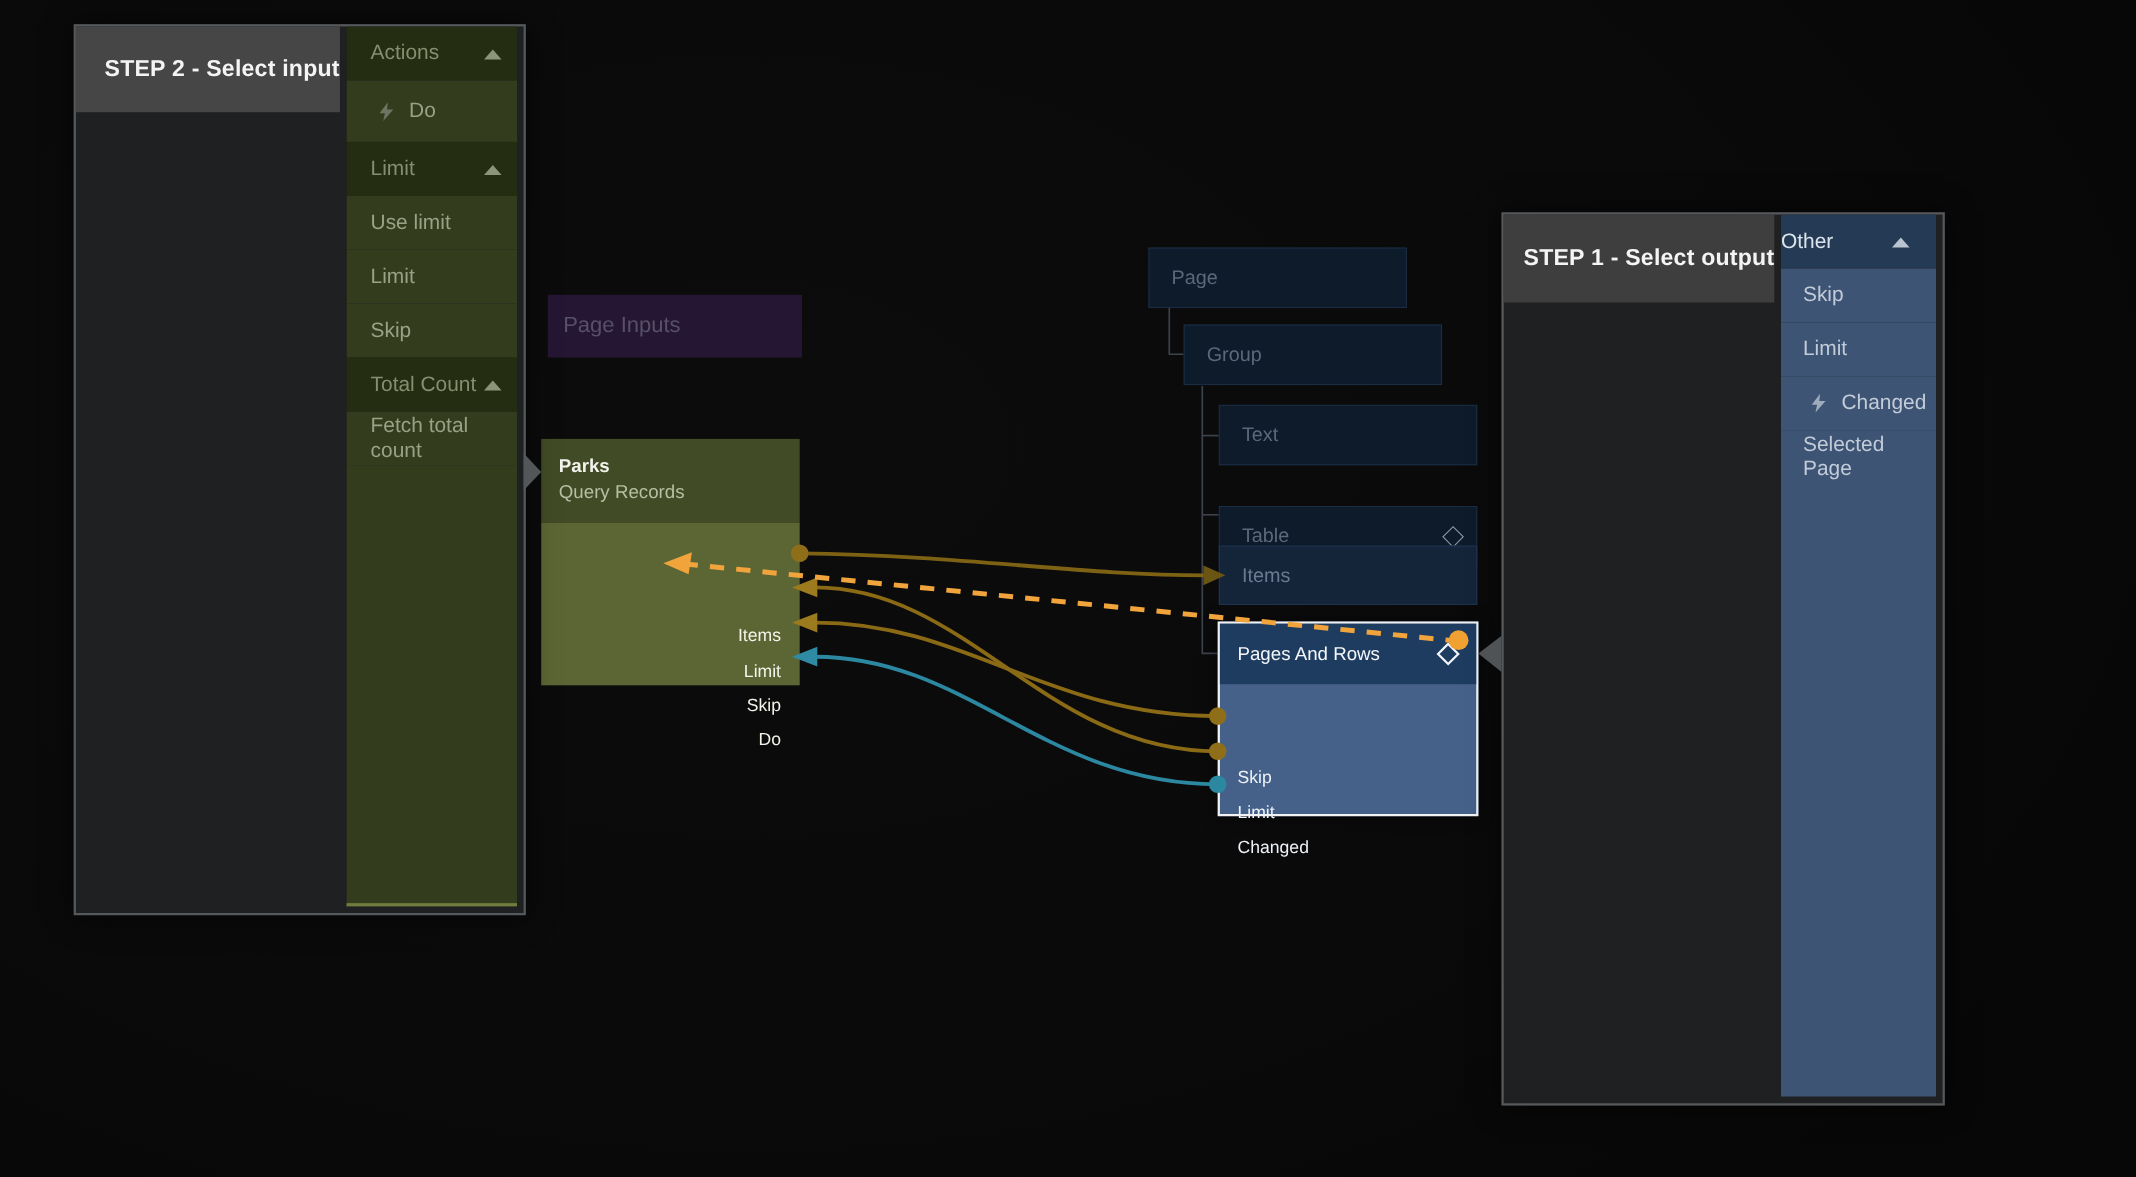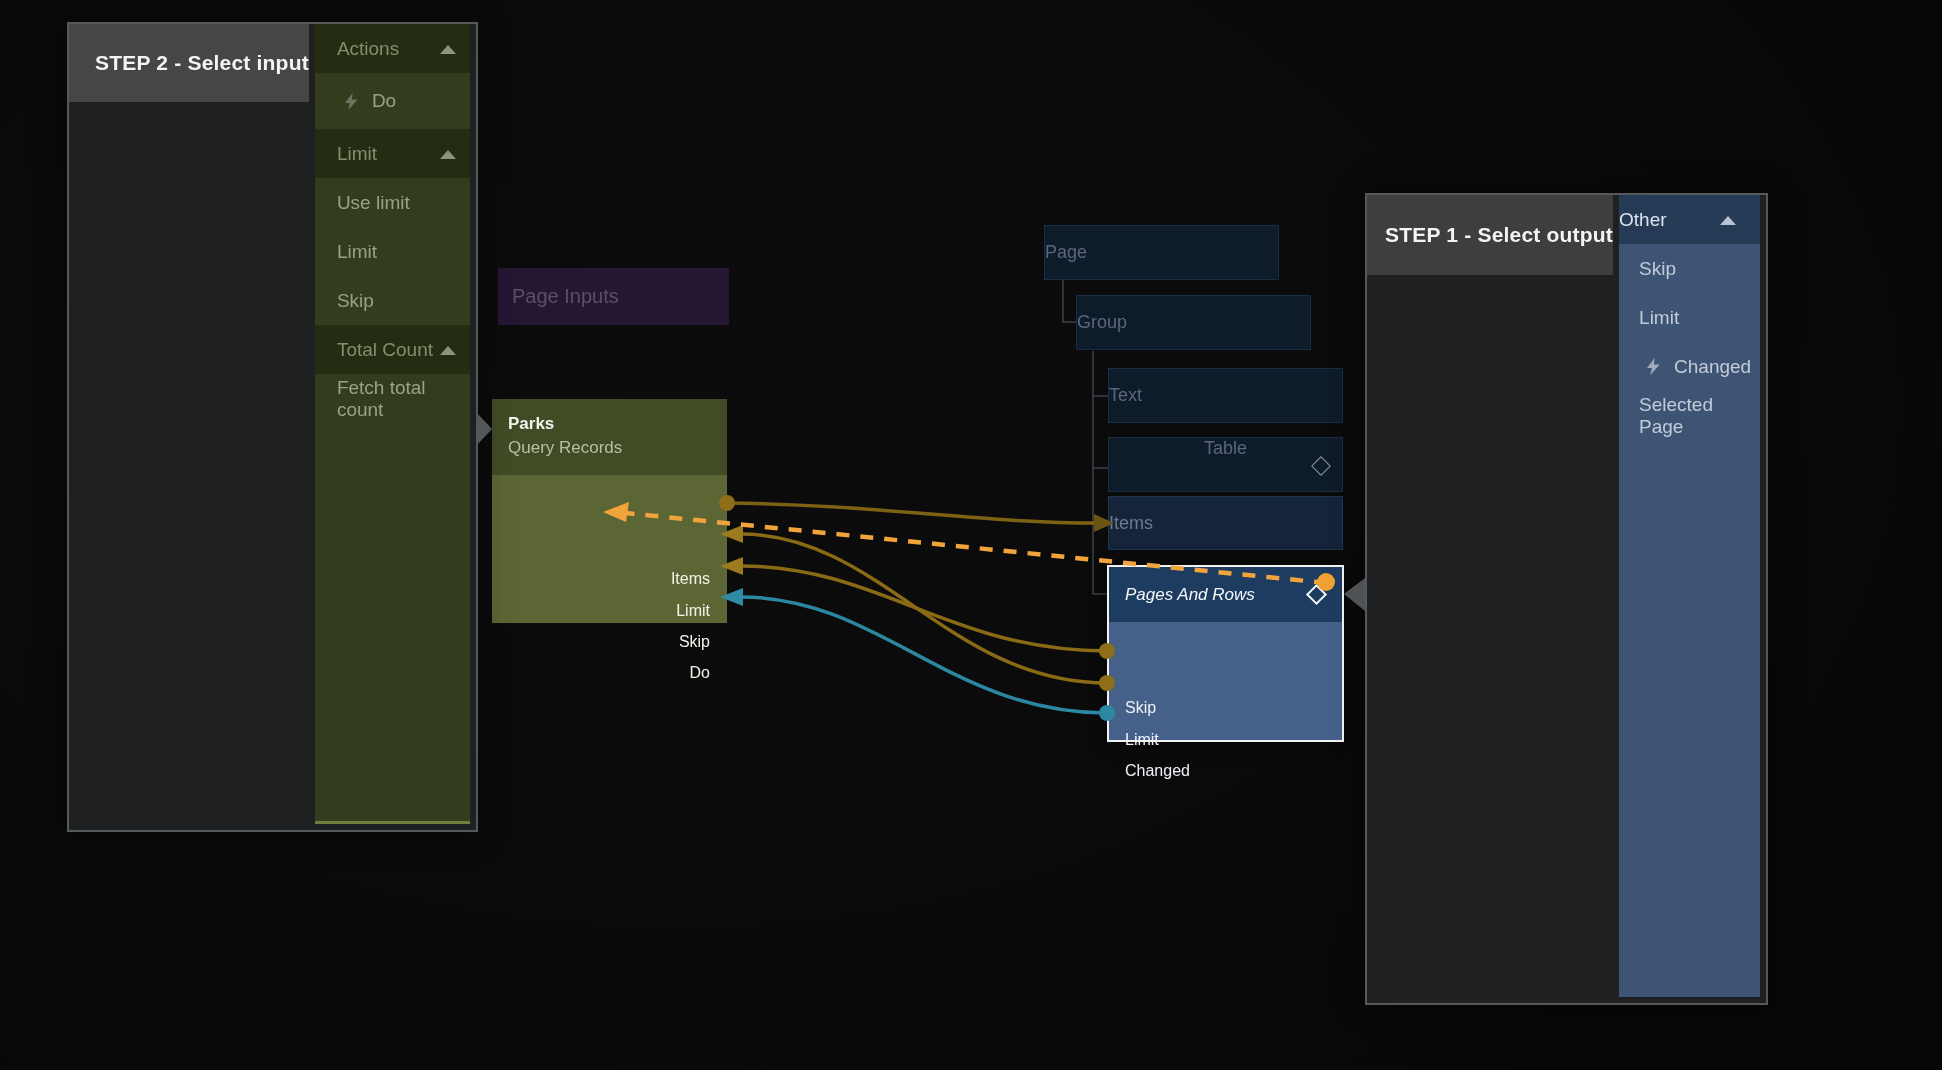--- a/index.html
+++ b/index.html
@@ -55,30 +55,30 @@
     color:#57506a;font-size:20px;display:flex;align-items:center;padding-left:14px;}
 
   #parks{left:492px;top:399px;width:235px;height:224px;}
   #parks .hd{height:76px;background:#414c26;padding:13px 0 0 16px;box-sizing:border-box;}
   #parks .hd .t1{color:#f2f2ec;font-size:17px;font-weight:600;line-height:24px;}
   #parks .hd .t2{color:#b9bfa4;font-size:17px;line-height:24px;}
   #parks .bd{height:148px;background:#5c6634;position:relative;}
   .parks-port{position:absolute;right:17px;color:#f3f3ea;font-size:16px;line-height:20px;}
 
   .tree-node{width:235px;height:55px;background:#0d1b2b;border:1px solid #1b2d43;
-    color:#5c6879;font-size:18px;display:flex;align-items:center;box-sizing:border-box;}
+    color:#5c6879;font-size:18px;display:flex;align-items:center;padding-left:20px;box-sizing:border-box;}
   #tn-items{background:#152539;border-color:#203350;color:#6b7a92;}
   .tree-node .dia{margin-left:auto;margin-right:14px;}
 
   .dia{width:14px;height:14px;border:1.5px solid #8e98a6;transform:rotate(45deg);box-sizing:border-box;}
 
   #par-box{left:1107px;top:565px;width:237px;height:177px;border:2px solid #f2f2f2;
     background:#45618a;z-index:3;box-shadow:0 0 14px rgba(0,0,0,.55);}
   #par-box .hd{height:55px;background:#1e3c60;display:flex;align-items:center;padding-left:16px;}
-  #par-box .hd .t{color:#f5f8fb;font-size:17px;font-style:italic;}
+  #par-box .hd .t{color:#f5f8fb;font-size:17px;}
   #par-box .hd .dia{margin-left:auto;margin-right:18px;width:15px;height:15px;border:2px solid #f2f5f9;}
   .par-port{position:absolute;left:16px;color:#eef2f7;font-size:16px;line-height:20px;}
 
   svg.layer{position:absolute;left:0;top:0;pointer-events:none;}
   #tree-lines{z-index:1;}
   #wires{z-index:11;}
 </style>
 </head>
 <body>
 
@@ -176,21 +176,21 @@
 
 <div class="node tree-node" style="left:1044px;top:225px;">
   <span>Page</span>
 </div>
 <div class="node tree-node" style="left:1076px;top:295px;">
   <span>Group</span>
 </div>
 <div class="node tree-node" style="left:1108px;top:368px;">
   <span>Text</span>
 </div>
-<div class="node tree-node" style="left:1108px;top:437px;flex-direction:column;">
+<div class="node tree-node" style="left:1108px;top:460px;">
   <span>Table</span>
   <span class="dia"></span>
 </div>
 <div id="tn-items" class="node tree-node" style="left:1108px;top:496px;height:54px;">
   <span>Items</span>
 </div>
 
 <div id="par-box" class="node">
   <div class="hd">
     <span class="t">Pages And Rows</span>

